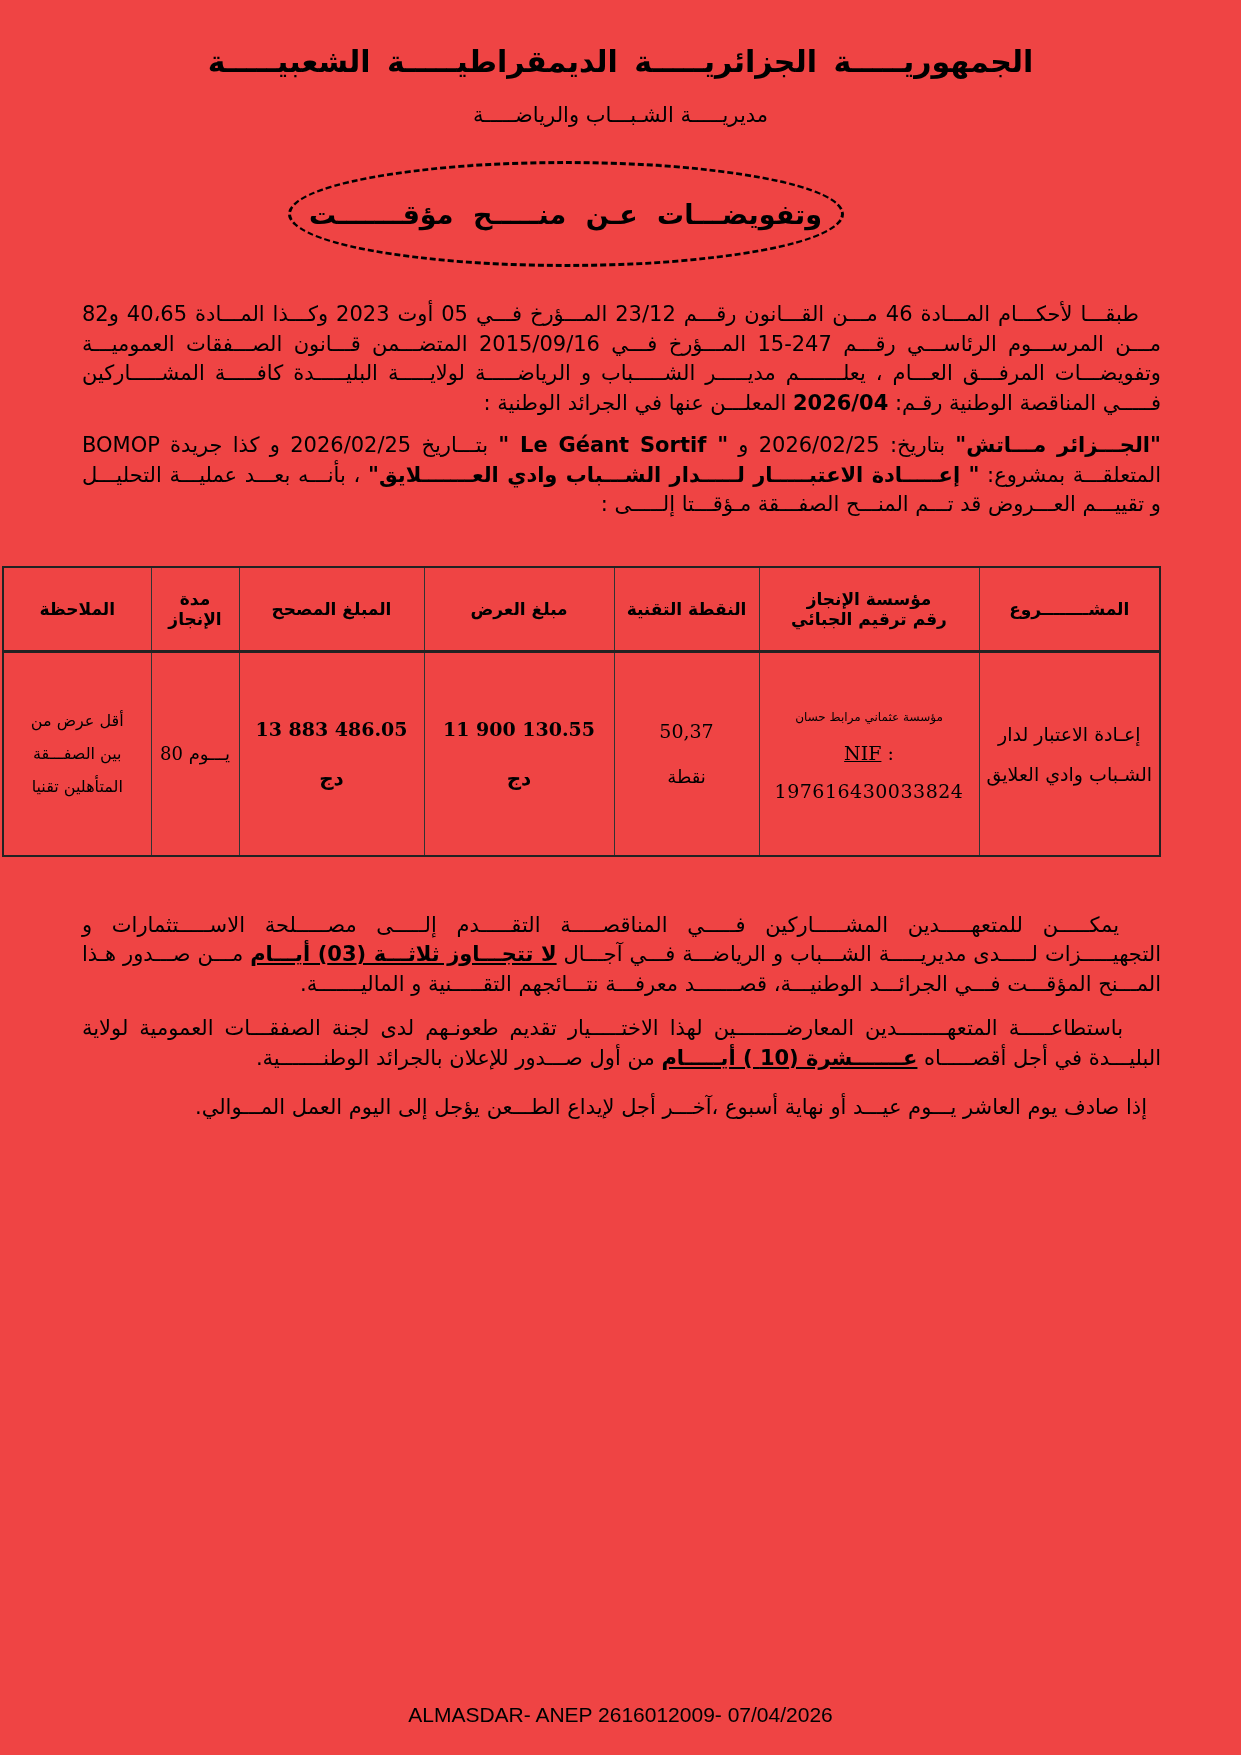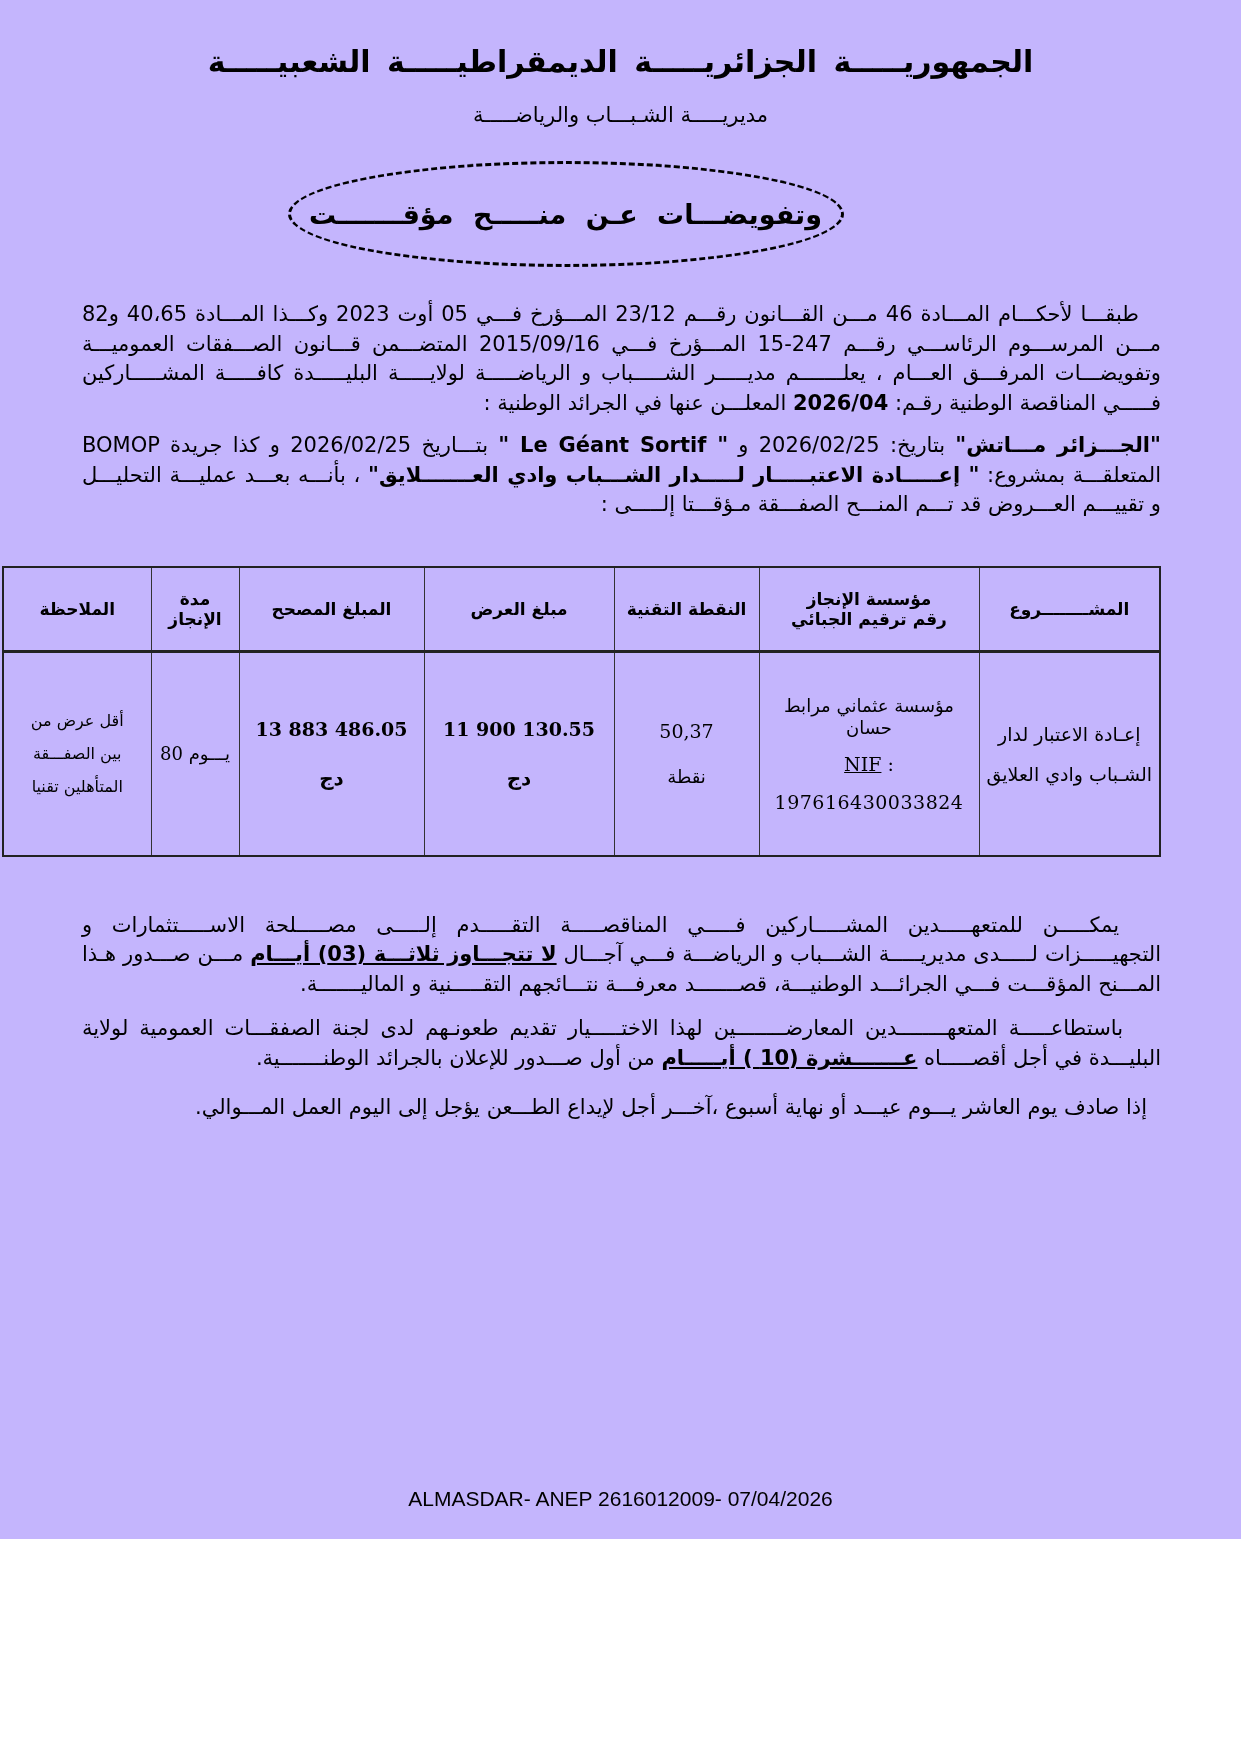--- a/index.html
+++ b/index.html
@@ -1,19 +1,19 @@
 <!DOCTYPE html>
 <html lang="ar"><head>
 <meta charset="utf-8">
 <style>
   html,body{margin:0;padding:0;background:#ffffff;}
   .page{
     position:relative;
-    width:1241px;height:1539px;
-    background:#c4b5fd;
+    width:1241px;height:1755px;
+    background:#ef4444;
     direction:rtl;
     font-family:"DejaVu Sans","Liberation Sans",sans-serif;
     color:#000;
     overflow:hidden;
   }
   .doc-header{text-align:center;padding-top:44px;}
   .rep-title{font-size:30px;font-weight:bold;word-spacing:6px;}
   .sub-line{font-size:21px;margin-top:24px;}
   .oval{
     width:550px;height:100px;
@@ -50,21 +50,21 @@
     padding:2px;
   }
   table.award thead th{
     height:78px;
     font-size:17px;font-weight:bold;
     border-bottom:3px solid #222;
   }
   table.award tbody td{height:198px;}
   .cell-serif{font-family:"DejaVu Serif","Liberation Serif","DejaVu Sans",serif;}
   .proj-line{font-size:19px;line-height:40px;}
-  .comp-line{font-size:18px;line-height:22px;}
+  .comp-line{font-size:12px;line-height:22px;}
   .nif-line{font-size:19px;margin-top:14px;}
   .nif-num{font-size:19px;margin-top:16px;letter-spacing:.5px;}
   .amt{font-size:19px;font-weight:bold;direction:ltr;unicode-bidi:isolate;}
   .cur{font-size:20px;font-weight:bold;margin-top:26px;}
   .score{font-size:19px;}
   .score-unit{font-size:18px;margin-top:24px;}
   .dur{font-size:18px;direction:ltr;unicode-bidi:isolate;}
   .rem-line{font-size:16px;line-height:33px;}
   .doc-footer{
     position:absolute;bottom:28px;left:0;width:100%;

